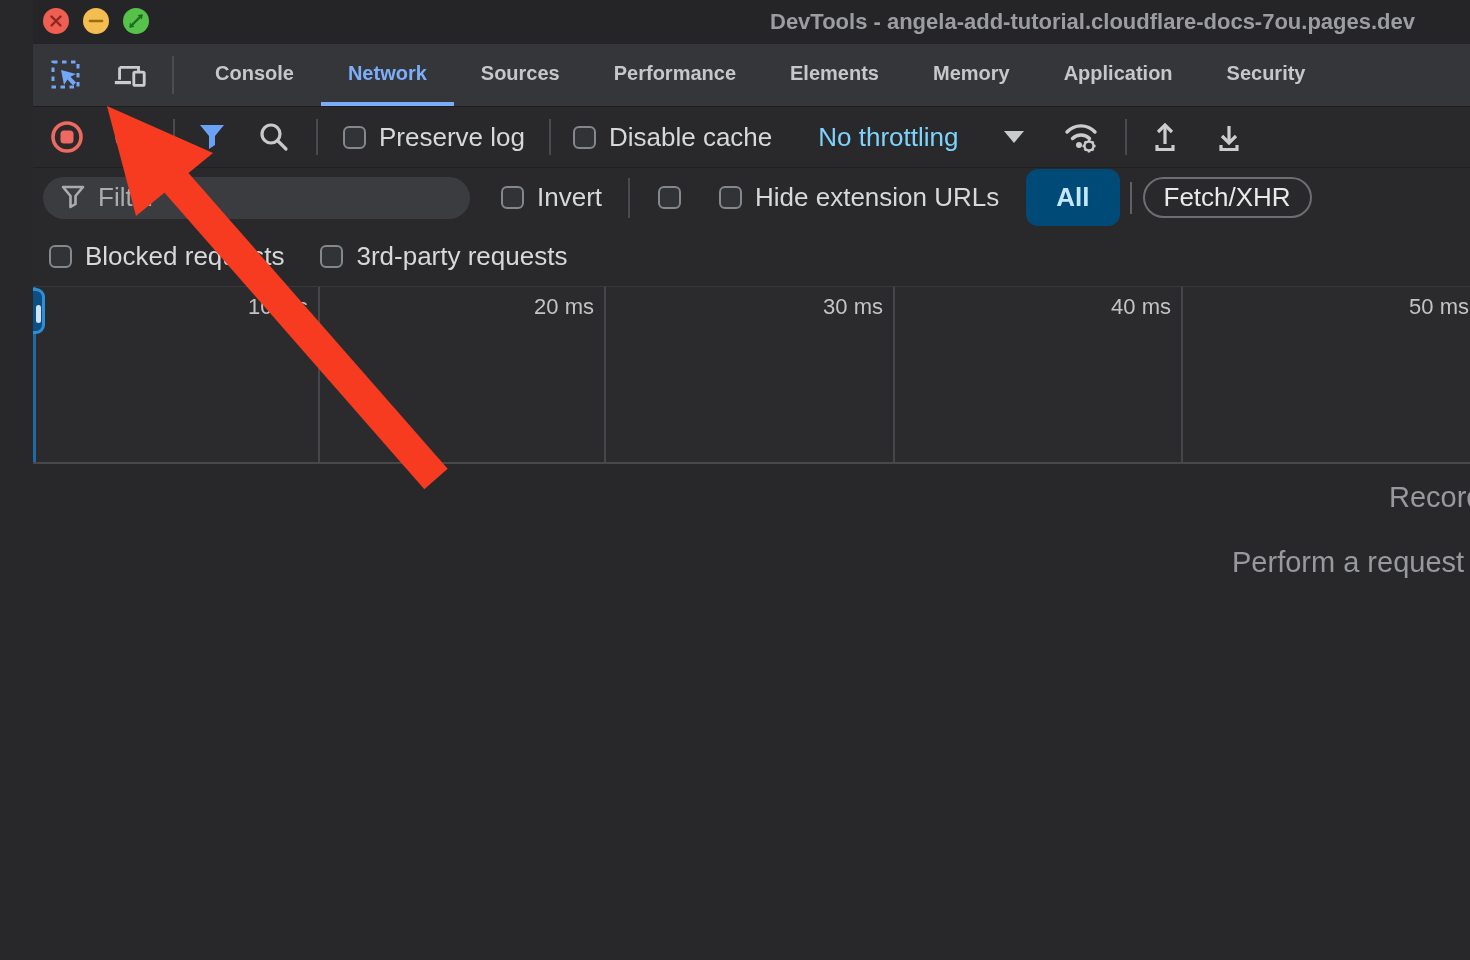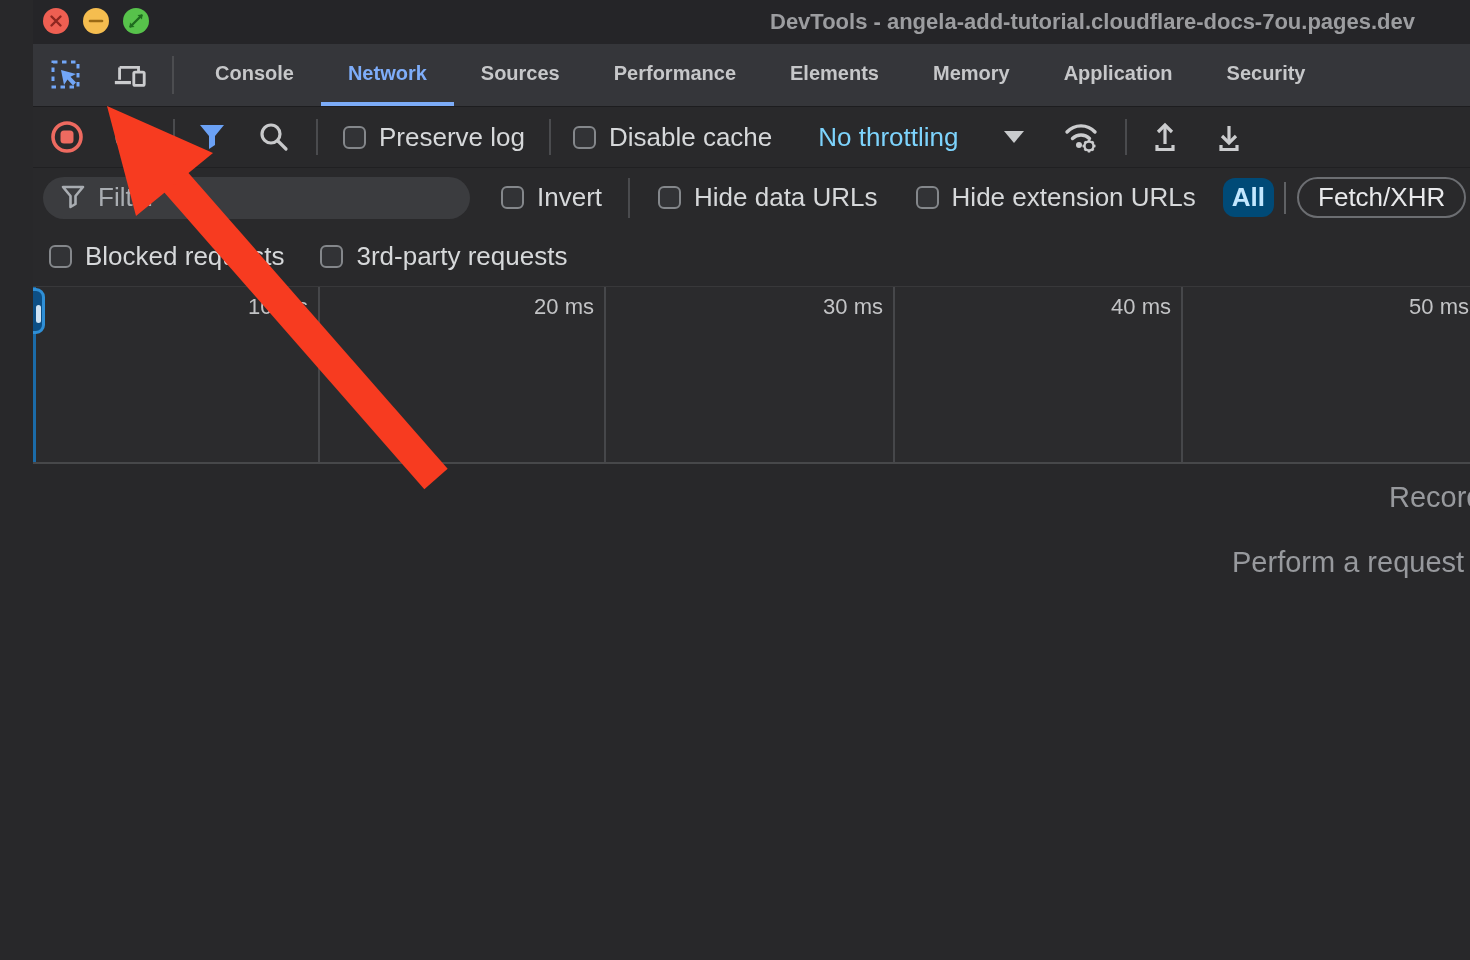--- a/index.html
+++ b/index.html
@@ -45,21 +45,21 @@
   .throttle-label { font-size:26px; color:#7dd3fc; white-space:nowrap; }
   .drop-arrow { width:0; height:0; border-left:10px solid transparent;
                 border-right:10px solid transparent; border-top:12px solid #c9cbcd; }
 
   .filter-pill { margin-left:10px; width:427px; height:42px; border-radius:21px;
                  background:#3b3c3f; display:flex; align-items:center; padding:0 18px; }
   .filter-pill input { flex:1; margin-left:13px; background:transparent; border:none;
                        outline:none; font-size:26px; color:#d6d8da;
                        font-family:"Liberation Sans", sans-serif; }
   .filter-pill input::placeholder { color:#a9adb2; }
-  .chip-all { margin-left:27px; height:39px; padding:0 9px; border-radius:12px;
+  .chip-all { margin-left:27px; height:57px; padding:0 30px; border-radius:12px;
               background:#004a77; color:#c2e7ff; font-size:26px; font-weight:bold;
               display:flex; align-items:center; }
   .chip-div { width:2px; height:32px; background:#5f6164; margin-left:10px; }
   .chip-outline { margin-left:11px; height:41px; padding:16px 19px; border-radius:21px;
                   border:2.5px solid #6c6e72; color:#e8e9eb; font-size:26px;
                   display:flex; align-items:center; white-space:nowrap; }
 
   
   .overview { position:relative; height:178px; background:#2b2b2d;
               border-top:1px solid #38383a; border-bottom:2px solid #47484a;
@@ -206,21 +206,20 @@
     <div class="filter-pill">
       <svg class="glyph" width="24" height="26" viewBox="0 0 24 26">
         <path d="M2 2 H22 L14.5 11 V19 L9.5 22 V11 Z" fill="none" stroke="#a9adb2" stroke-width="2.6" stroke-linejoin="round"></path>
       </svg>
       <input type="text" placeholder="Filter" style="">
     </div>
     <span class="cb" style="margin-left:31px;"></span>
     <span class="cb-label">Invert</span>
     <div class="tool-div" style="margin-left:26px; height:40px;"></div>
     <span class="cb" style="margin-left:28px;"></span>
-    <span class="cb-label">Hide data URLs</span>
     <span class="cb" style="margin-left:38px;"></span>
     <span class="cb-label">Hide extension URLs</span>
     <div class="chip-all">All</div>
     <div class="chip-div"></div>
     <div class="chip-outline">Fetch/XHR</div>
   </div>
 
   <div class="row checksrow">
     <span class="cb" style="margin-left:16px;"></span>
     <span class="cb-label">Blocked requests</span>

